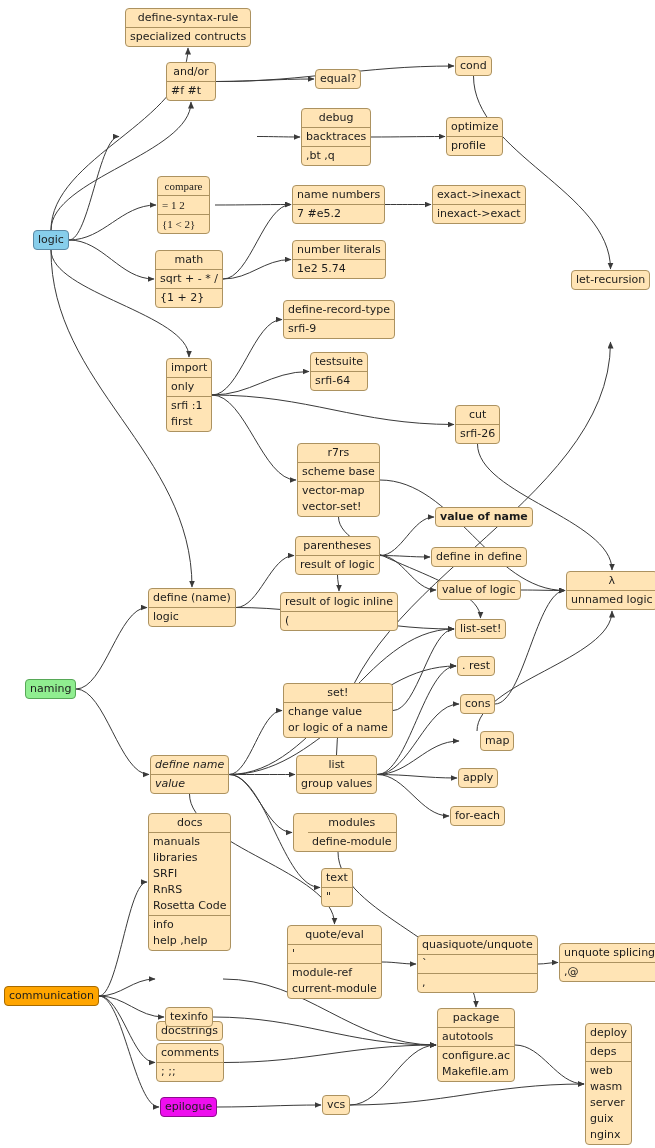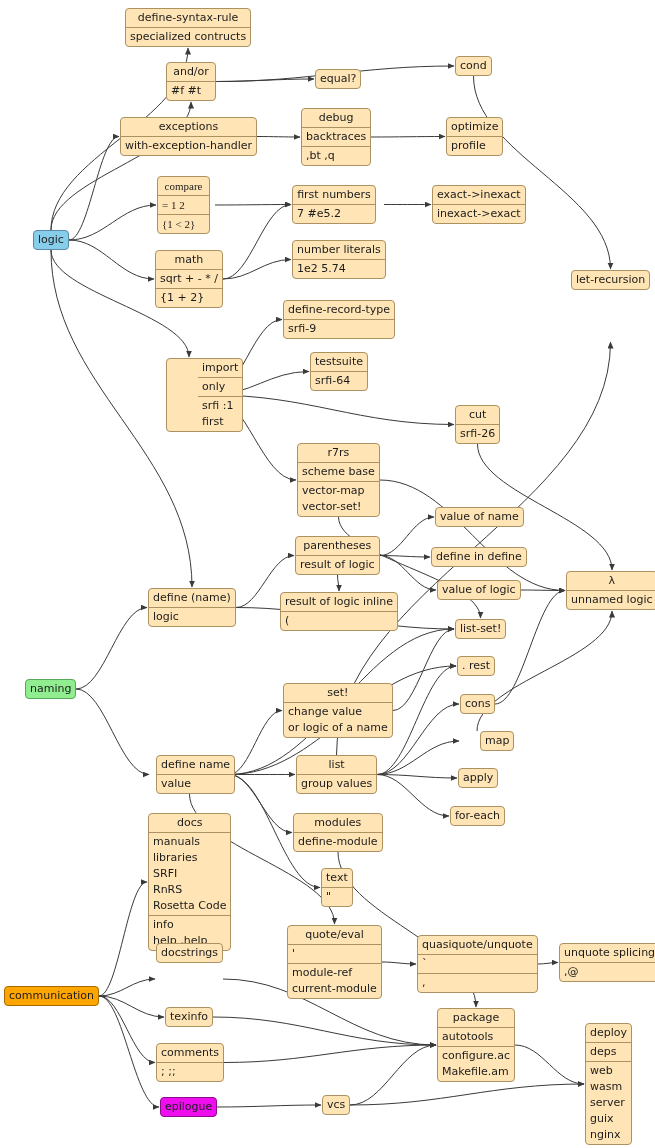--- a/index.html
+++ b/index.html
@@ -137,28 +137,20 @@
     <div class="node" style="--fill: #ffe4b5; --border: #ac9260; left: 315px; top: 69px; min-width: 40px;">
       <div class="cell center">
         <div class="line">equal?</div>
       </div>
     </div>
     <div class="node" style="--fill: #ffe4b5; --border: #ac9260; left: 455px; top: 56px; min-width: 36px;">
       <div class="cell center">
         <div class="line">cond</div>
       </div>
     </div>
-    <div class="node" style="--fill: #ffe4b5; --border: #ac9260; left: 120px; top: 117px; min-width: 131px;">
-      <div class="cell center">
-        <div class="line">exceptions</div>
-      </div>
-      <div class="cell left">
-        <div class="line">with-exception-handler</div>
-      </div>
-    </div>
     <div class="node" style="--fill: #ffe4b5; --border: #ac9260; left: 301px; top: 108px; min-width: 63px;">
       <div class="cell center">
         <div class="line">debug</div>
       </div>
       <div class="cell left">
         <div class="line">backtraces</div>
       </div>
       <div class="cell left">
         <div class="line">,bt ,q</div>
       </div>
@@ -177,21 +169,21 @@
       </div>
       <div class="cell left">
         <div class="line">= 1 2</div>
       </div>
       <div class="cell left">
         <div class="line">{1 &lt; 2}</div>
       </div>
     </div>
     <div class="node" style="--fill: #ffe4b5; --border: #ac9260; left: 292px; top: 185px; min-width: 84px;">
       <div class="cell center">
-        <div class="line">first numbers</div>
+        <div class="line">name numbers</div>
       </div>
       <div class="cell left">
         <div class="line">7 #e5.2</div>
       </div>
     </div>
     <div class="node" style="--fill: #ffe4b5; --border: #ac9260; left: 432px; top: 185px; min-width: 85px;">
       <div class="cell center">
         <div class="line">exact-&gt;inexact</div>
       </div>
       <div class="cell left">
@@ -210,21 +202,21 @@
       </div>
     </div>
     <div class="node" style="--fill: #ffe4b5; --border: #ac9260; left: 292px; top: 240px; min-width: 87px;">
       <div class="cell center">
         <div class="line">number literals</div>
       </div>
       <div class="cell left">
         <div class="line">1e2 5.74</div>
       </div>
     </div>
-    <div class="node" style="--fill: #ffe4b5; --border: #ac9260; left: 166px; top: 358px; min-width: 40px; padding-left: 31px;">
+    <div class="node" style="--fill: #ffe4b5; --border: #ac9260; left: 166px; top: 358px; min-width: 40px;">
       <div class="cell center">
         <div class="line">import</div>
       </div>
       <div class="cell left">
         <div class="line">only</div>
       </div>
       <div class="cell left">
         <div class="line">srfi :1</div>
         <div class="line">first</div>
       </div>
@@ -263,21 +255,21 @@
       <div class="cell left">
         <div class="line">vector-map</div>
         <div class="line">vector-set!</div>
       </div>
     </div>
     <div class="node" style="--fill: #ffe4b5; --border: #ac9260; left: 571px; top: 270px; min-width: 70px;">
       <div class="cell center">
         <div class="line">let-recursion</div>
       </div>
     </div>
-    <div class="node" style="--fill: #ffe4b5; --border: #ac9260; left: 435px; top: 507px; min-width: 78px;">
+    <div class="node" style="--fill: #ffe4b5; --border: #ac9260; left: 435px; top: 507px; min-width: 78px; font-weight: bold;">
       <div class="cell center">
         <div class="line">value of name</div>
       </div>
     </div>
     <div class="node" style="--fill: #ffe4b5; --border: #ac9260; left: 295px; top: 536px; min-width: 78px;">
       <div class="cell center">
         <div class="line">parentheses</div>
       </div>
       <div class="cell left">
         <div class="line">result of logic</div>
@@ -339,21 +331,21 @@
     <div class="node" style="--fill: #ffe4b5; --border: #ac9260; left: 460px; top: 694px; min-width: 29px;">
       <div class="cell center">
         <div class="line">cons</div>
       </div>
     </div>
     <div class="node" style="--fill: #ffe4b5; --border: #ac9260; left: 436px; top: 731px; min-width: 28px; margin-left: 44px;">
       <div class="cell center">
         <div class="line">map</div>
       </div>
     </div>
-    <div class="node" style="--fill: #ffe4b5; --border: #ac9260; left: 156px; top: 755px; min-width: 73px;">
+    <div class="node" style="--fill: #ffe4b5; --border: #ac9260; left: 150px; top: 755px; min-width: 73px; font-style: italic;">
       <div class="cell center">
         <div class="line">define name</div>
       </div>
       <div class="cell left">
         <div class="line">value</div>
       </div>
     </div>
     <div class="node" style="--fill: #ffe4b5; --border: #ac9260; left: 296px; top: 755px; min-width: 77px;">
       <div class="cell center">
         <div class="line">list</div>
@@ -381,21 +373,21 @@
         <div class="line">libraries</div>
         <div class="line">SRFI</div>
         <div class="line">RnRS</div>
         <div class="line">Rosetta Code</div>
       </div>
       <div class="cell left">
         <div class="line">info</div>
         <div class="line">help ,help</div>
       </div>
     </div>
-    <div class="node" style="--fill: #ffe4b5; --border: #ac9260; left: 293px; top: 813px; min-width: 83px;">
+    <div class="node" style="--fill: #ffe4b5; --border: #ac9260; left: 293px; top: 813px; min-width: 83px; padding-left: 14px;">
       <div class="cell center">
         <div class="line">modules</div>
       </div>
       <div class="cell left">
         <div class="line">define-module</div>
       </div>
     </div>
     <div class="node" style="--fill: #ffe4b5; --border: #ac9260; left: 321px; top: 868px; min-width: 27px;">
       <div class="cell center">
         <div class="line">text</div>
@@ -428,21 +420,21 @@
       </div>
     </div>
     <div class="node" style="--fill: #ffe4b5; --border: #ac9260; left: 559px; top: 943px; min-width: 92px;">
       <div class="cell center">
         <div class="line">unquote splicing</div>
       </div>
       <div class="cell left">
         <div class="line">,@</div>
       </div>
     </div>
-    <div class="node" style="--fill: #ffe4b5; --border: #ac9260; left: 156px; top: 943px; min-width: 58px;">
+    <div class="node" style="--fill: #ffe4b5; --border: #ac9260; left: 156px; top: 1021px; min-width: 58px;">
       <div class="cell center">
         <div class="line">docstrings</div>
       </div>
     </div>
     <div class="node" style="--fill: #ffe4b5; --border: #ac9260; left: 165px; top: 1007px; min-width: 40px;">
       <div class="cell center">
         <div class="line">texinfo</div>
       </div>
     </div>
     <div class="node" style="--fill: #ffe4b5; --border: #ac9260; left: 156px; top: 1043px; min-width: 60px;">

